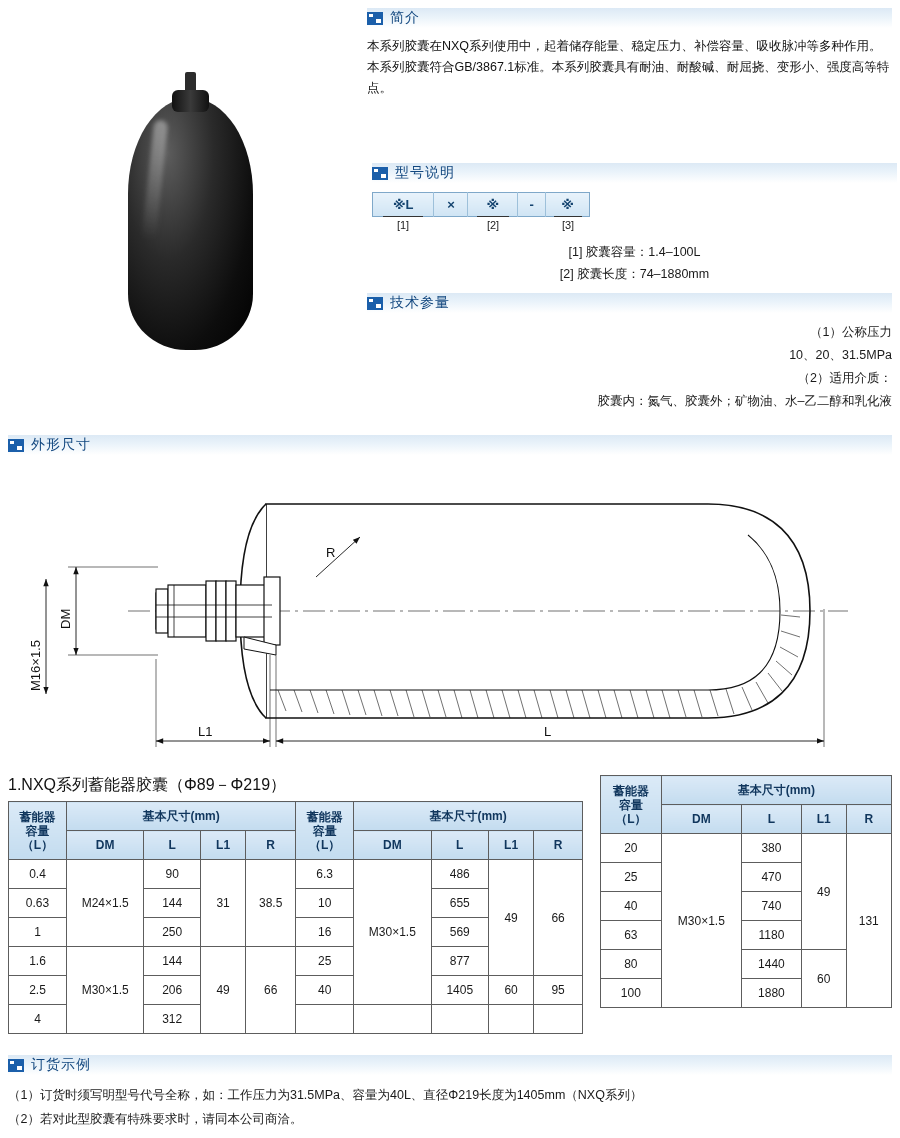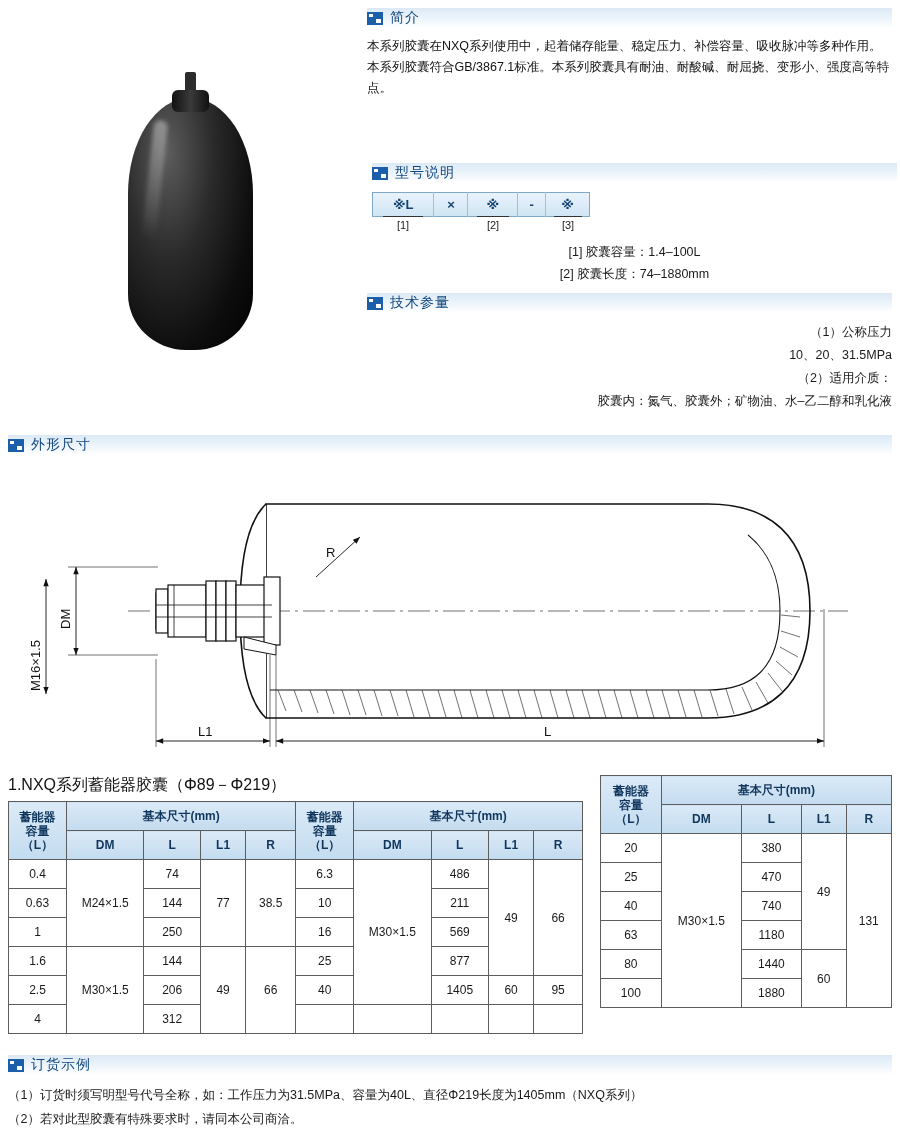--- a/index.html
+++ b/index.html
@@ -298,34 +298,34 @@
         <th style="width:76px">DM</th>
         <th style="width:56px">L</th>
         <th style="width:44px">L1</th>
         <th style="width:48px">R</th>
       </tr>
     </thead>
     <tbody>
       <tr>
         <td>0.4</td>
         <td rowspan="3">M24×1.5</td>
-        <td>74</td>
-        <td rowspan="3">77</td>
+        <td>90</td>
+        <td rowspan="3">31</td>
         <td rowspan="3">38.5</td>
         <td>6.3</td>
         <td rowspan="5">M30×1.5</td>
         <td>486</td>
         <td rowspan="4">49</td>
         <td rowspan="4">66</td>
       </tr>
       <tr>
         <td>0.63</td>
         <td>144</td>
         <td>10</td>
-        <td>211</td>
+        <td>655</td>
       </tr>
       <tr>
         <td>1</td>
         <td>250</td>
         <td>16</td>
         <td>569</td>
       </tr>
       <tr>
         <td>1.6</td>
         <td rowspan="3">M30×1.5</td>

